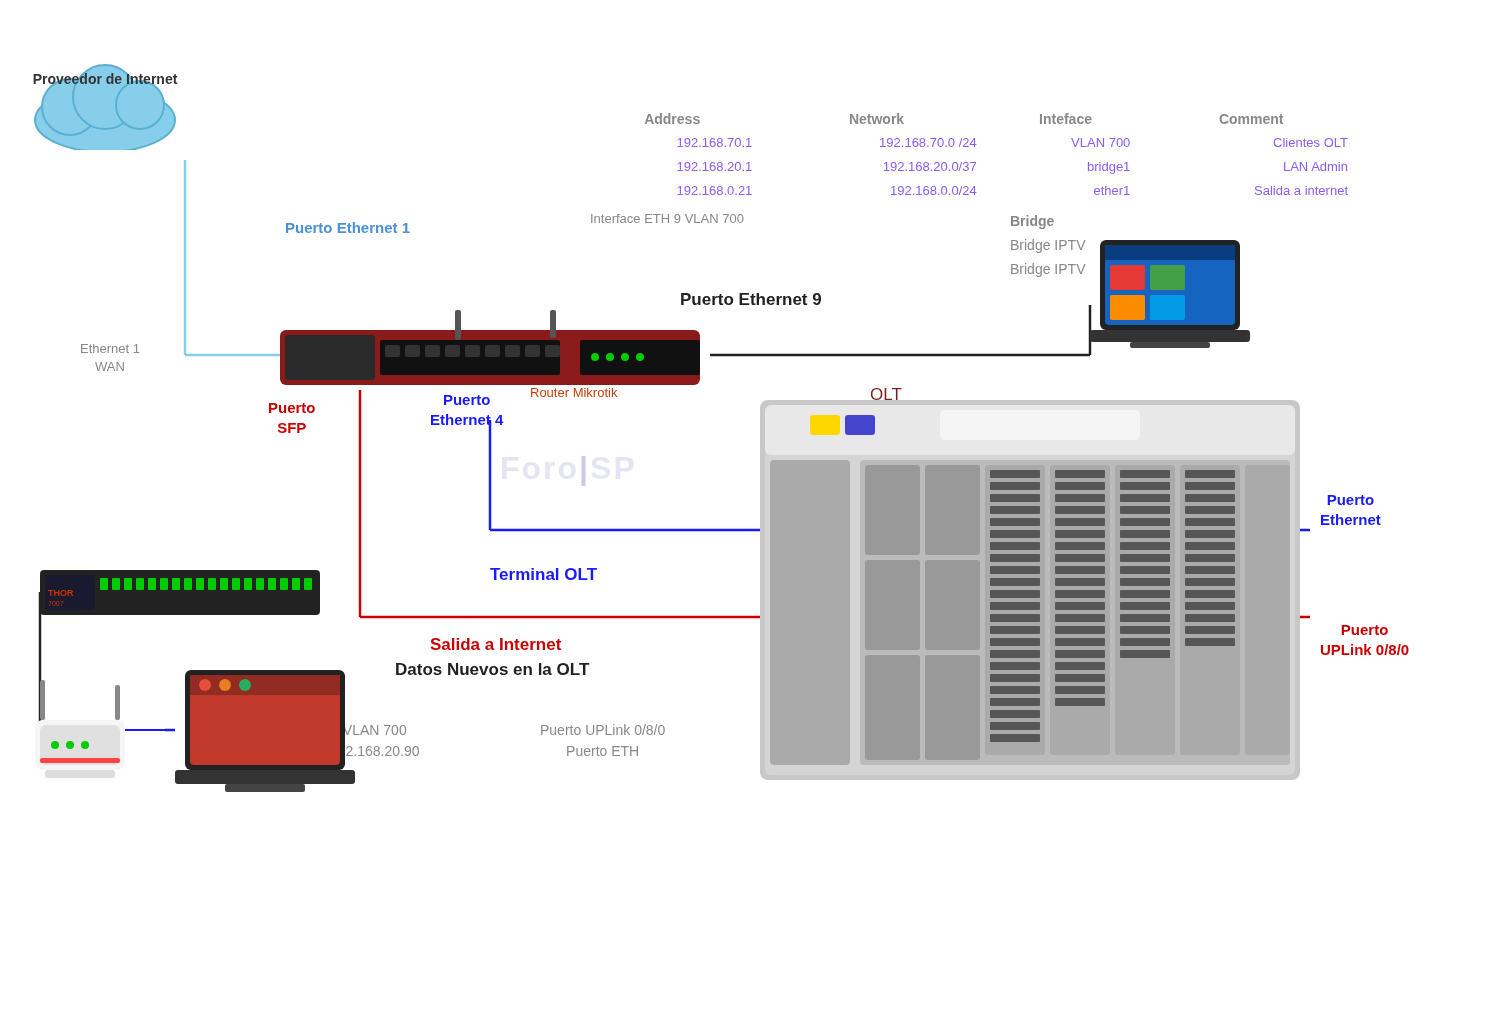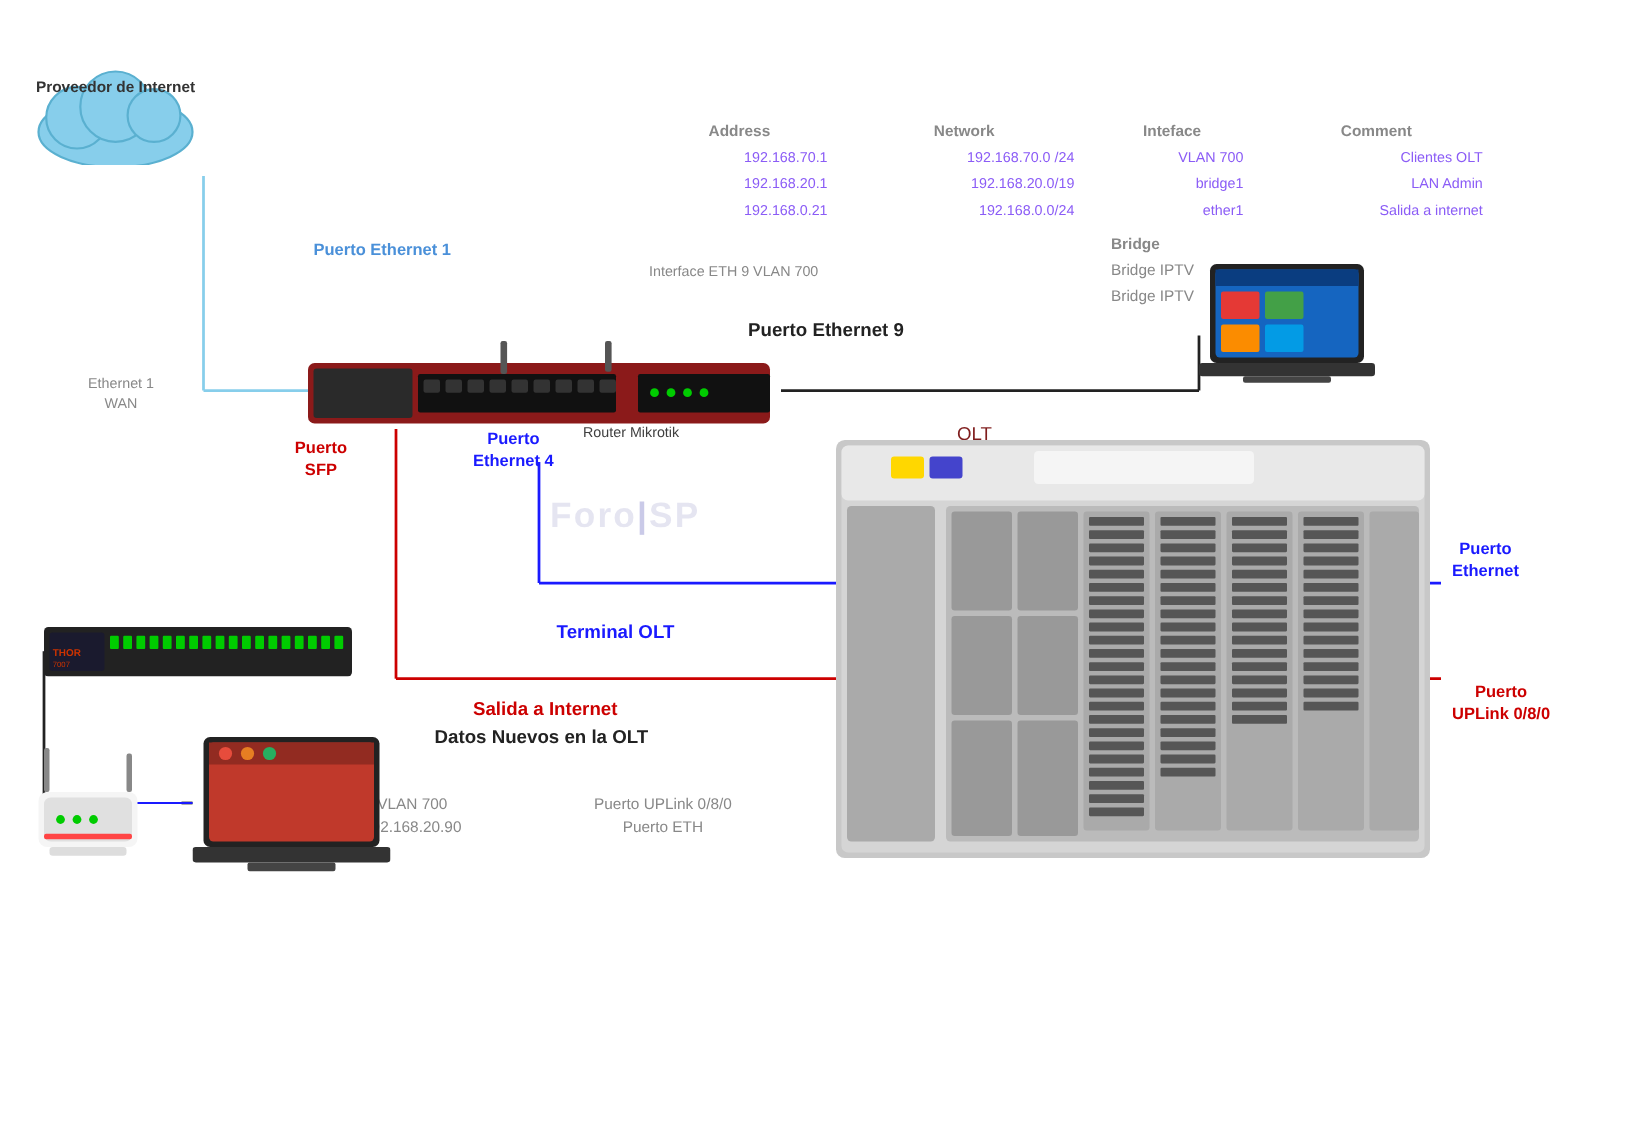--- a/index.html
+++ b/index.html
@@ -138,30 +138,29 @@
 
     
     .interface-label {
       position: absolute;
       top: 210px;
       left: 590px;
       font-size: 13px;
       color: #888;
       text-align: center;
       line-height: 1.4;
-      margin-top: 28px;
     }
 
     
     .router-label {
       position: absolute;
       top: 385px;
       left: 530px;
       font-size: 13px;
-      color: #404040;
+      color: #c2410c;
     }
 
     
     .olt-label {
       position: absolute;
       top: 385px;
       left: 870px;
       font-size: 17px;
       color: #7f1d1d;
     }
@@ -191,21 +190,20 @@
     }
 
     
     .terminal-olt-label {
       position: absolute;
       top: 565px;
       left: 490px;
       font-size: 17px;
       font-weight: bold;
       color: #1a1aff;
-      margin-left: 16px;
     }
 
     
     .salida-internet-label {
       position: absolute;
       top: 635px;
       left: 430px;
       font-size: 17px;
       font-weight: bold;
       color: #cc0000;
@@ -385,21 +383,21 @@
       </thead>
       <tbody>
         <tr>
           <td>192.168.70.1</td>
           <td>192.168.70.0 /24</td>
           <td>VLAN 700</td>
           <td>Clientes OLT</td>
         </tr>
         <tr>
           <td>192.168.20.1</td>
-          <td>192.168.20.0/19</td>
+          <td>192.168.20.0/37</td>
           <td>bridge1</td>
           <td>LAN Admin</td>
         </tr>
         <tr>
           <td>192.168.0.21</td>
           <td>192.168.0.0/24</td>
           <td>ether1</td>
           <td>Salida a internet</td>
         </tr>
       </tbody>

